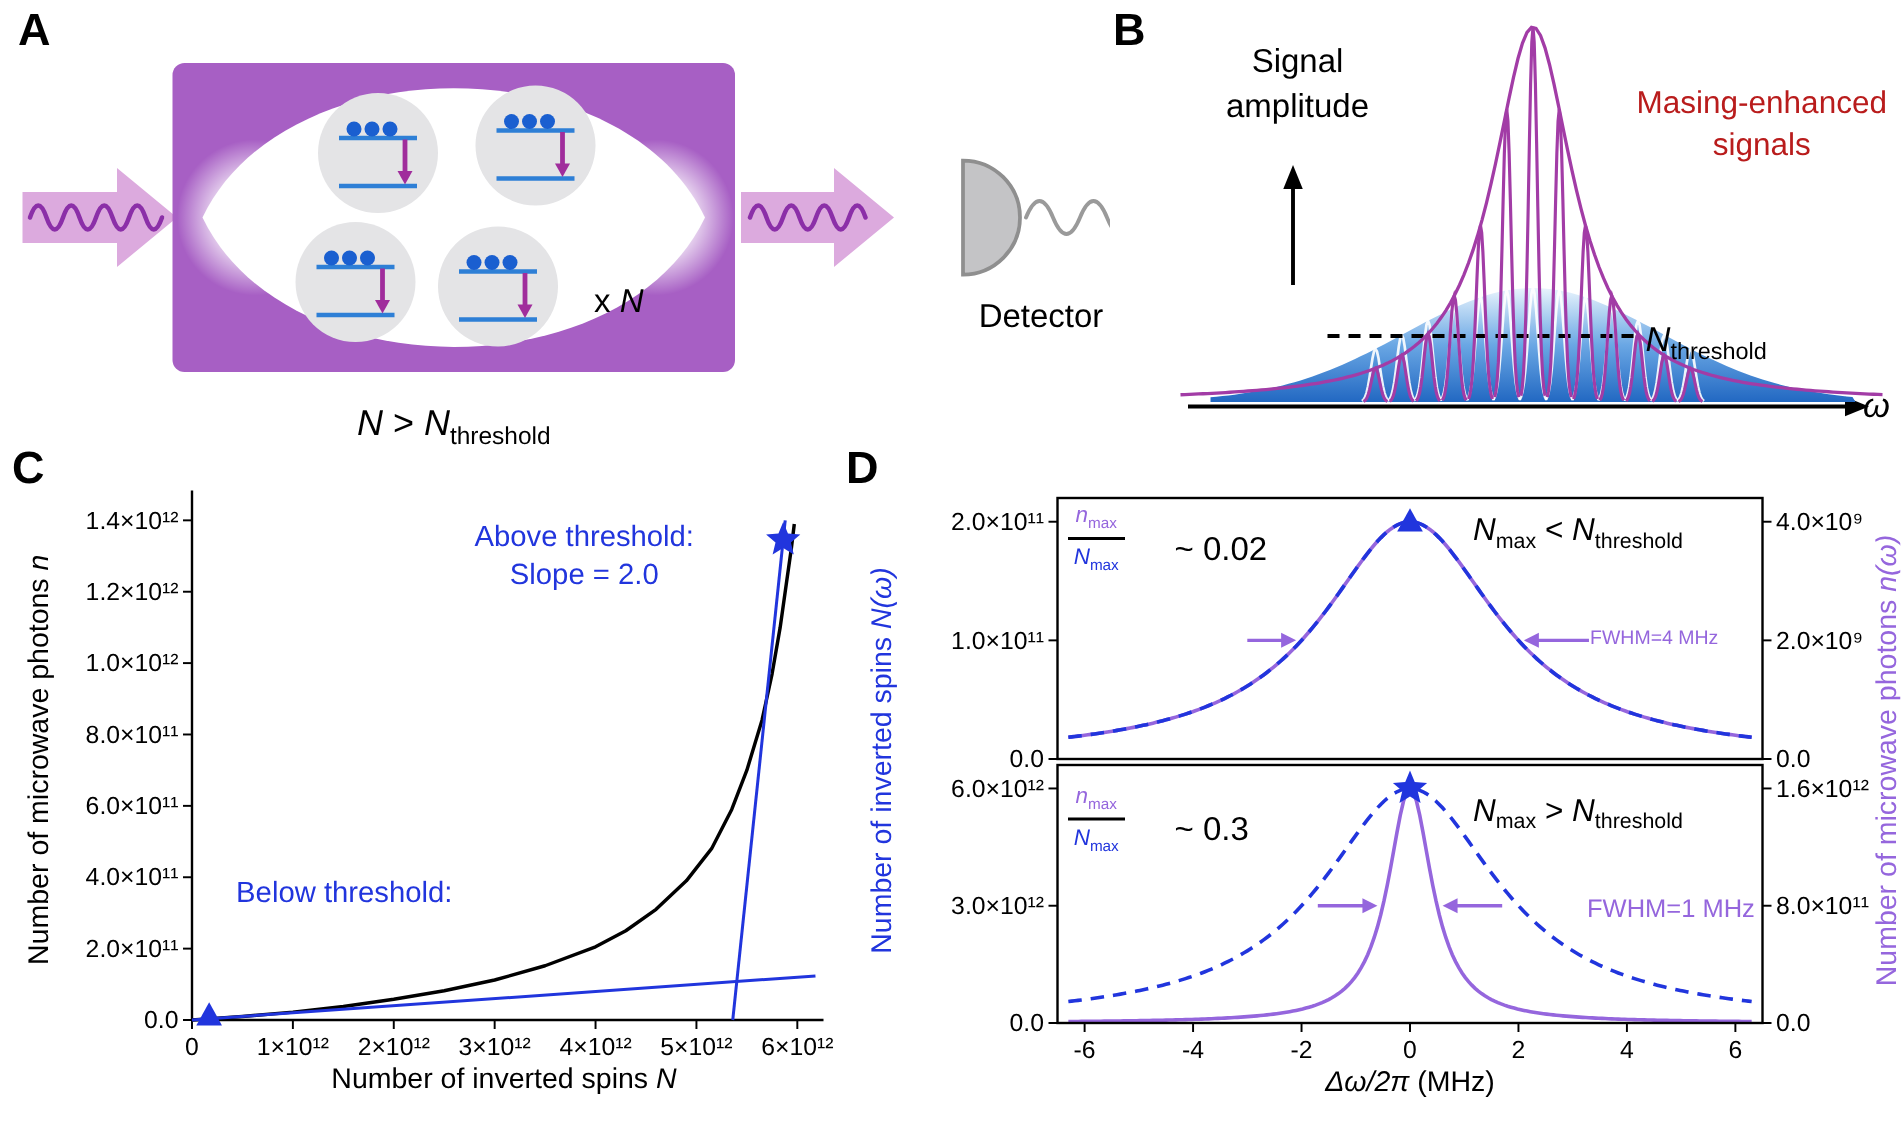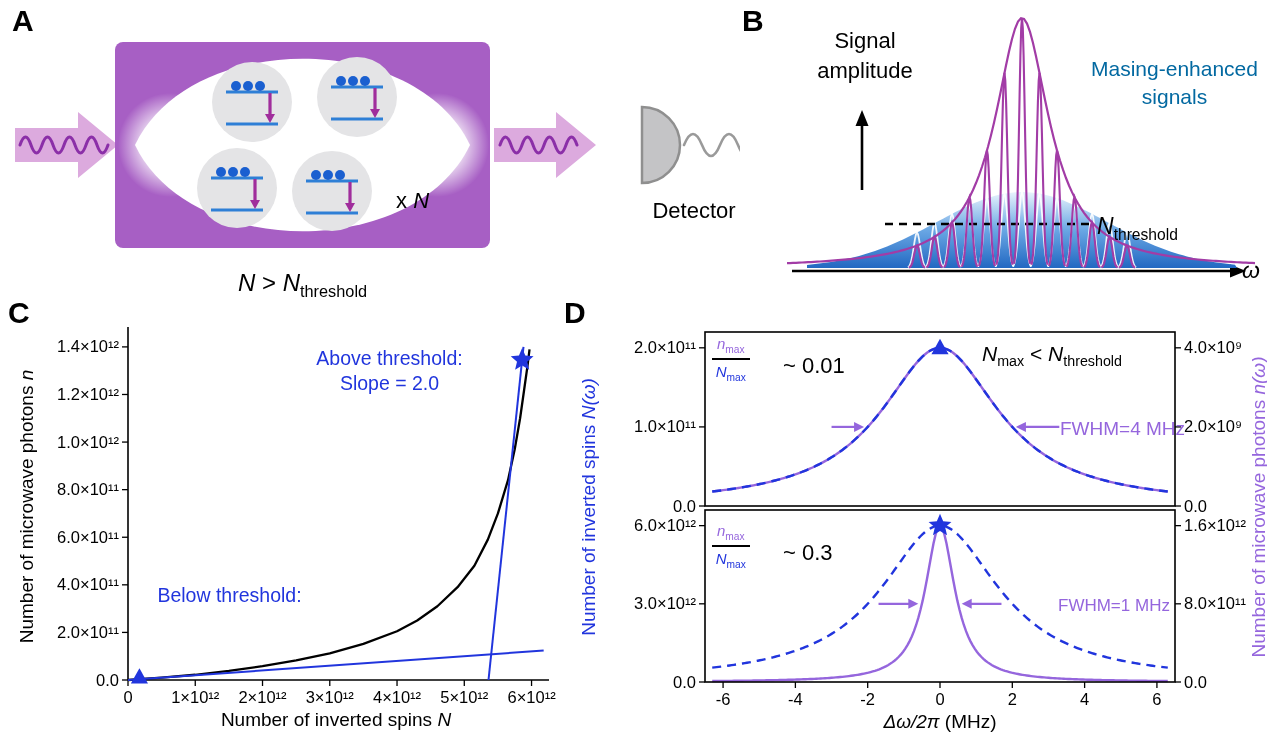--- a/index.html
+++ b/index.html
@@ -13,21 +13,21 @@
   i{font-style:italic}
   .sb{font-size:0.68em}
   .vlabel{position:absolute;transform-origin:0 0;transform:rotate(-90deg);
           text-align:center;white-space:nowrap;font-size:19px}
   svg text{font-family:"Liberation Sans","DejaVu Sans",sans-serif;font-size:16.5px;fill:#000}
   .frac{display:inline-block;font-size:15px;text-align:center}
   .frac .num{display:block;color:#9566dd;border-bottom:2px solid #000;padding:0 5px 2px}
   .frac .den{display:block;color:#2135dd;padding-top:2px}
   .blue{color:#2135dd}
   .purple{color:#9566dd}
-  .magenta{color:#0369a1}
+  .magenta{color:#b91c1c}
 </style>
 </head>
 <body>
 
 <div id="fig">
 
   <svg id="svgA" style="left:0;top:0" width="740" height="310" viewBox="0 0 740 310">
     <defs>
       <radialGradient id="glow">
         <stop offset="0%" stop-color="#ffffff"></stop>
@@ -242,24 +242,25 @@
 
   <div class="plabel" style="left:564px;top:296px">D</div>
   <div class="vlabel blue" style="left:578px;top:682px;width:350px"><span>Number of inverted spins </span><i>N(ω)</i></div>
   <div class="vlabel purple" style="left:1248px;top:682px;width:350px"><span>Number of microwave photons </span><i>n(ω)</i></div>
   <div class="ov center" style="left:790px;top:710px;width:300px;font-size:19px"><i>Δω/2π</i><span> (MHz)</span></div>
 
   <div class="frac ov" style="left:712px;top:334px">
     <span class="num"><i>n</i><sub class="sb">max</sub></span>
     <span class="den"><i>N</i><sub class="sb">max</sub></span>
   </div>
-  <div class="ov" style="left:783px;top:352px;font-size:22px">~ 0.01</div>
+  <div class="ov" style="left:783px;top:352px;font-size:22px">~ 0.02</div>
   <div class="ov" style="left:982px;top:340px;font-size:21px"><i>N</i><sub class="sb">max</sub><span> &lt; </span><i>N</i><sub class="sb">threshold</sub></div>
-  <div class="ov purple" style="left:1060px;top:417px;font-size:19px">FWHM=4 MHz</div>
+  <div class="ov purple" style="left:1060px;top:417px;font-size:13px">FWHM=4 MHz</div>
 
   <div class="frac ov" style="left:712px;top:521px">
     <span class="num"><i>n</i><sub class="sb">max</sub></span>
     <span class="den"><i>N</i><sub class="sb">max</sub></span>
   </div>
   <div class="ov" style="left:783px;top:539px;font-size:22px">~ 0.3</div>
+  <div class="ov" style="left:982px;top:527px;font-size:21px"><i>N</i><sub class="sb">max</sub><span> &gt; </span><i>N</i><sub class="sb">threshold</sub></div>
   <div class="ov purple" style="left:1058px;top:595px;font-size:17px">FWHM=1 MHz</div>
 
 </div>
 
 </body></html>

